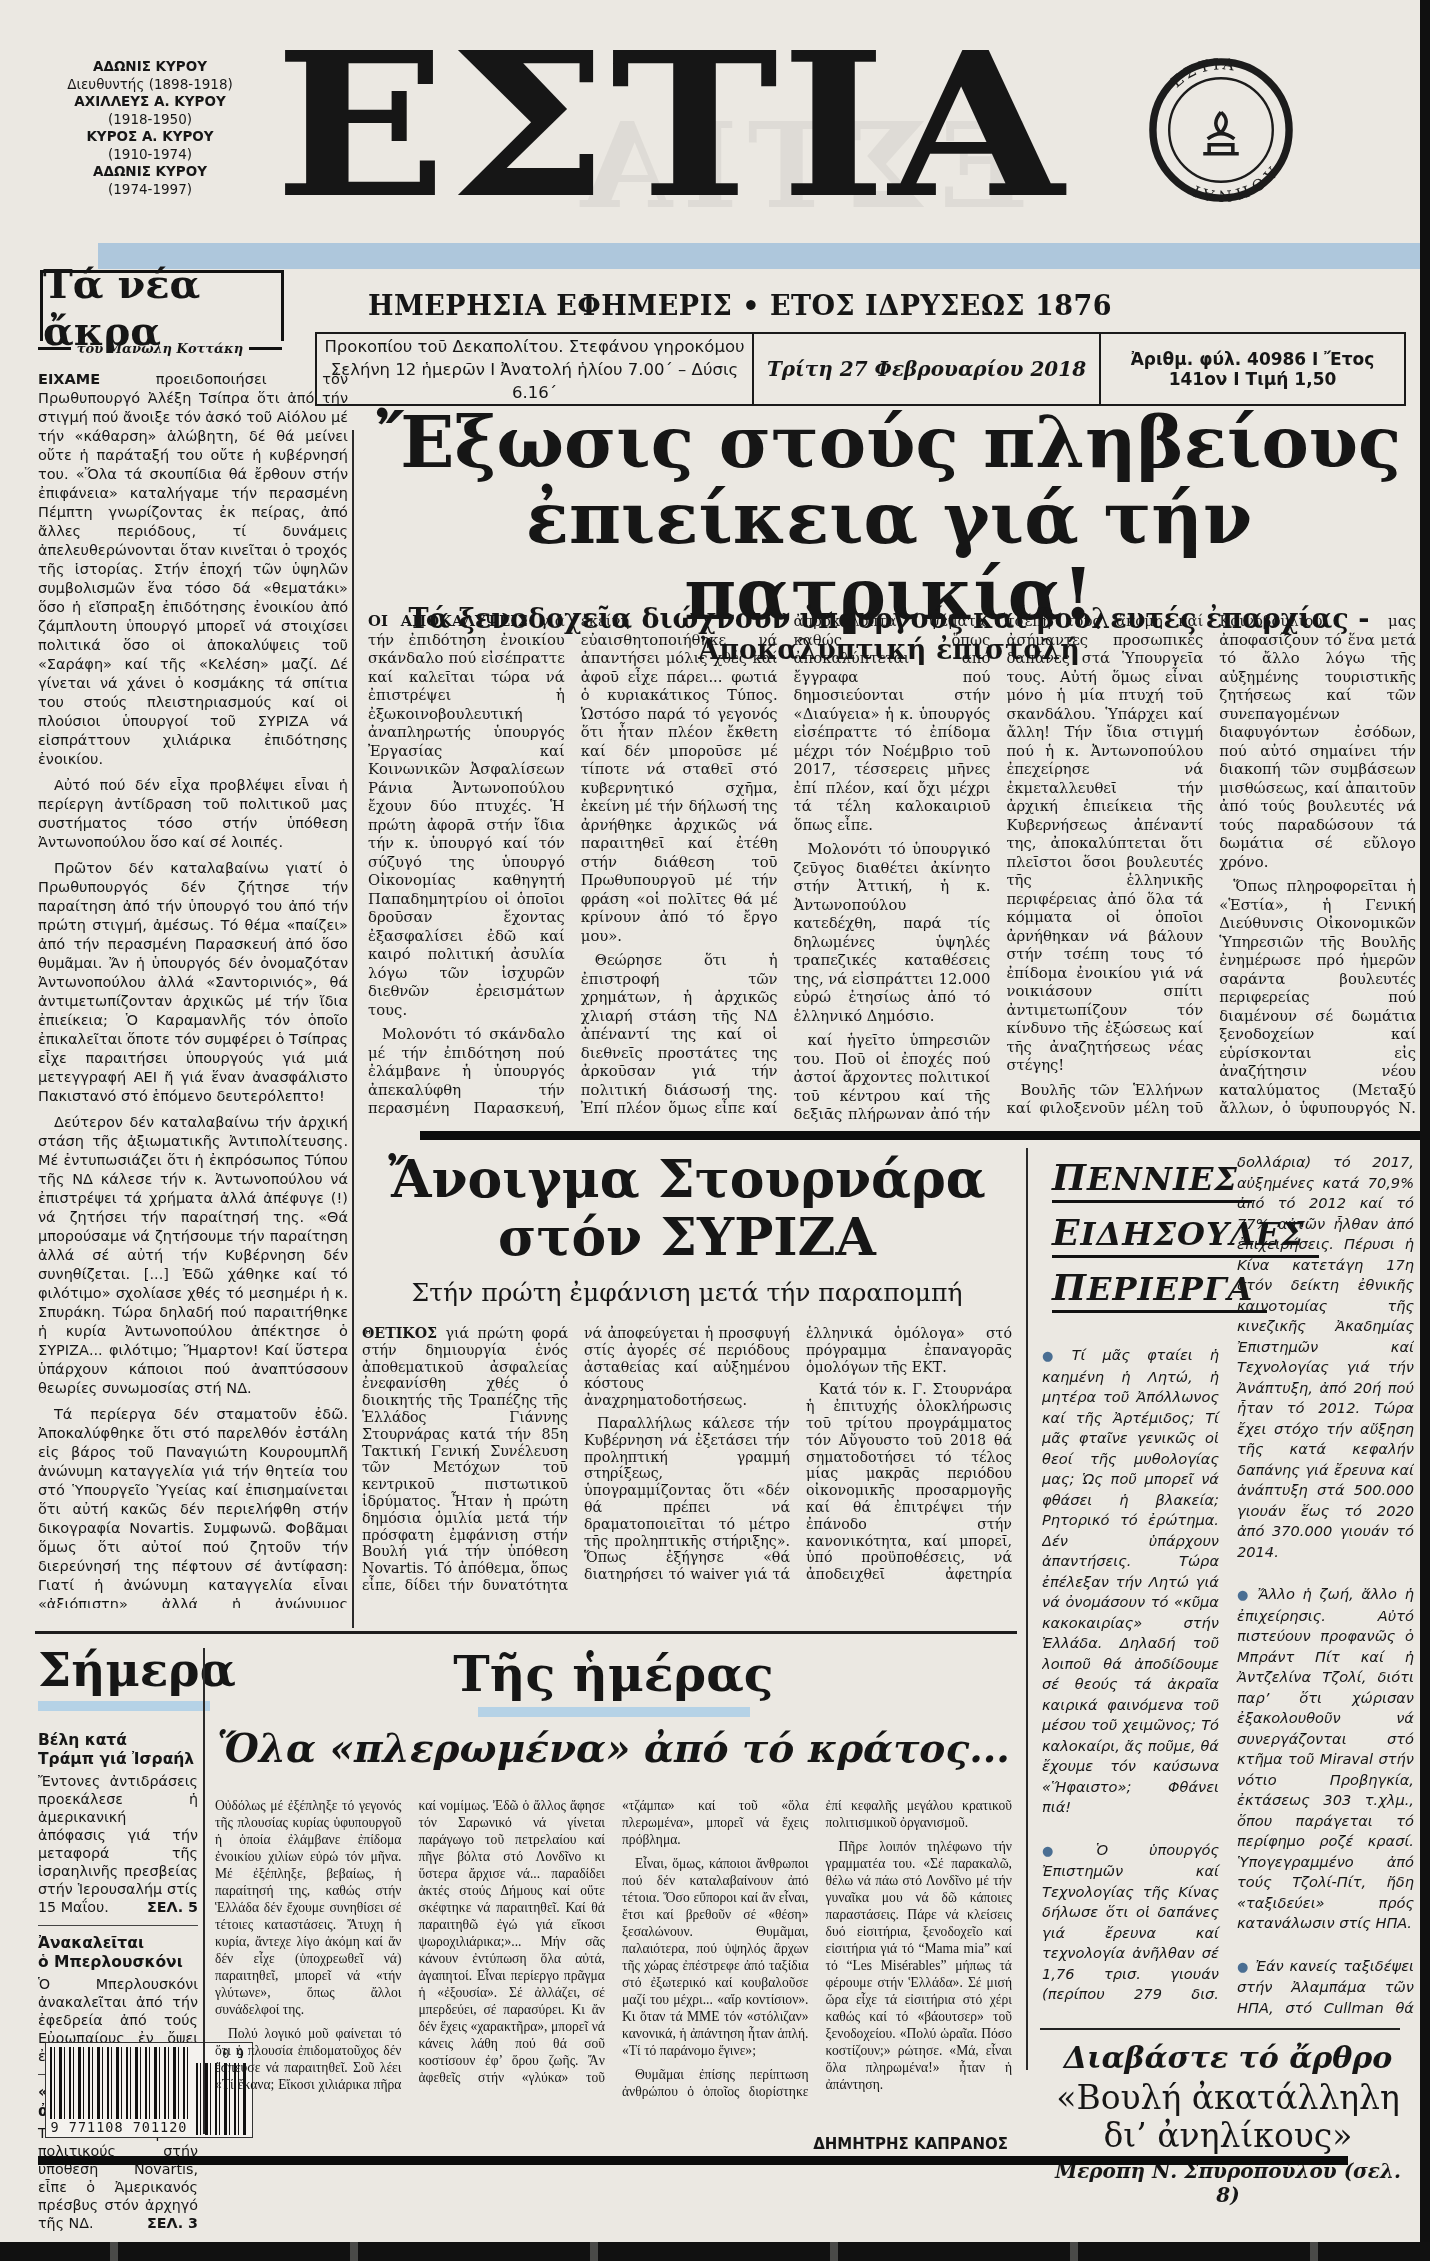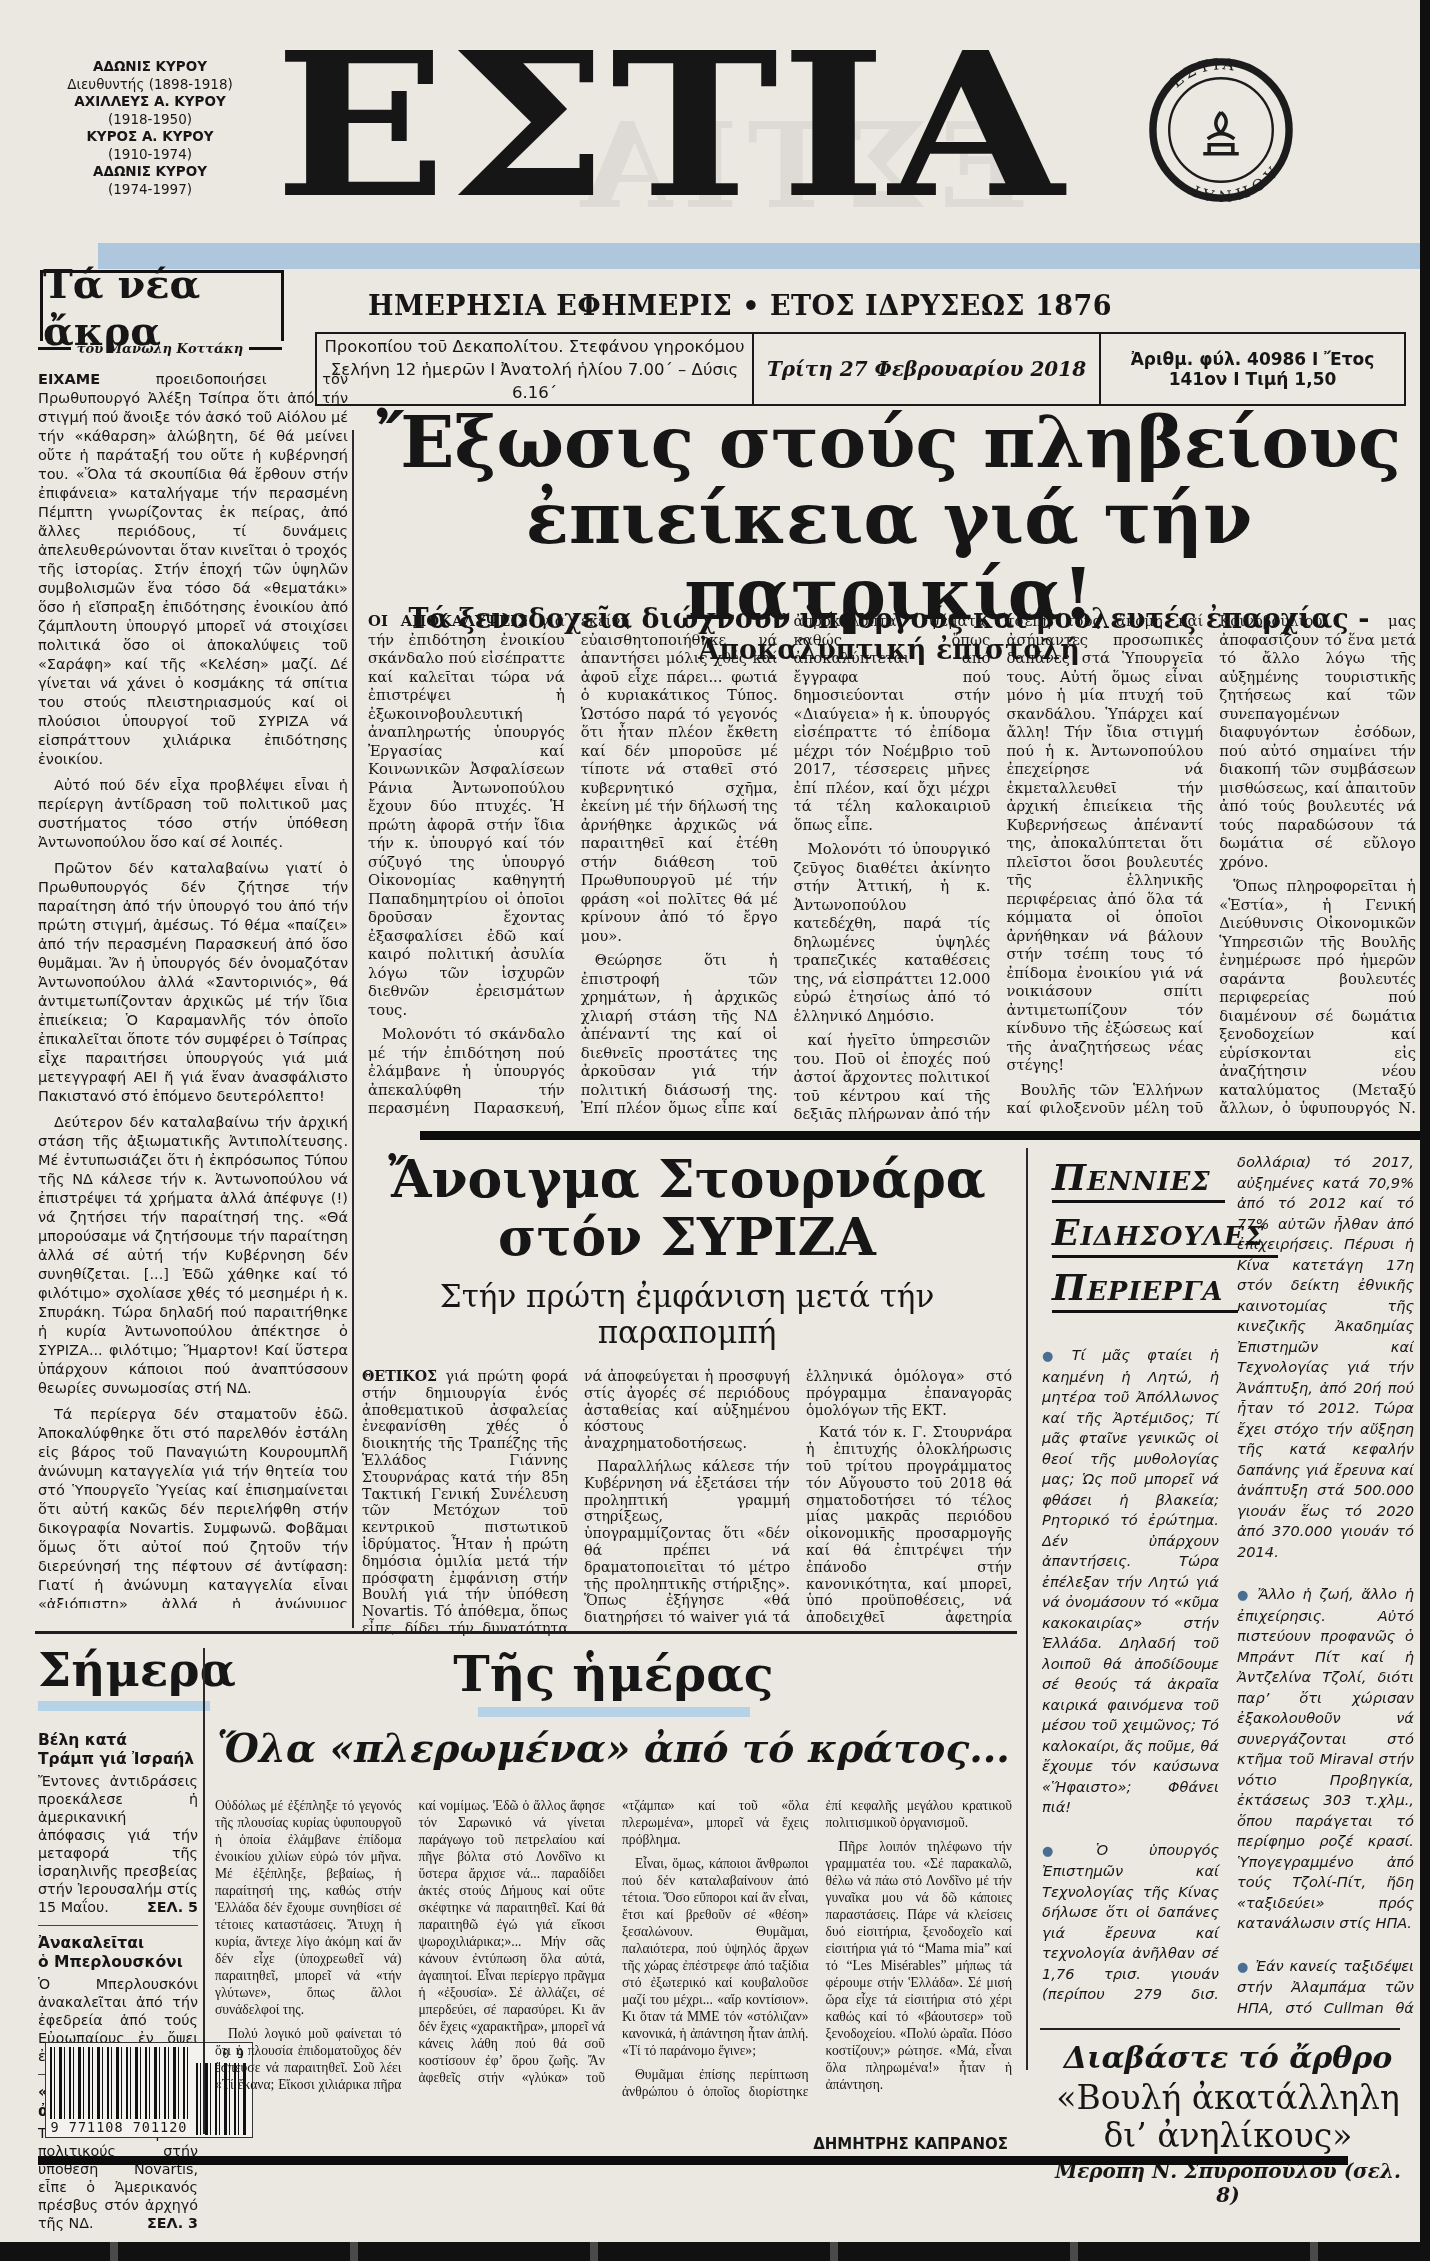--- a/index.html
+++ b/index.html
@@ -62,21 +62,21 @@
   #lead-body p{margin:0 0 6px;text-indent:14px;}
   #lead-body p.first{text-indent:0;}
 
   
   #bar-stournaras{left:420px;top:1131px;width:1001px;height:9px;background:#0c0c0c;}
   #bar-bottom{left:38px;top:2156px;width:1310px;height:9px;background:#0c0c0c;}
 
   
   #stournaras{left:362px;top:1150px;width:650px;}
   #stournaras-headline{text-align:center;font-size:52px;line-height:58px;font-weight:bold;}
-  #stournaras-deck{text-align:center;font-size:31px;margin-top:12px;}
+  #stournaras-deck{text-align:center;font-size:25px;margin-top:12px;}
   #stournaras-body{margin-top:18px;height:272px;overflow:hidden;column-count:3;column-gap:16px;
     font-size:14.2px;line-height:16.8px;text-align:justify;}
   #stournaras-body p{margin:0 0 6px;text-indent:13px;}
   #stournaras-body p.first{text-indent:0;}
 
   #hrule-mid{left:35px;top:1631px;width:982px;height:3px;background:#1d1d1d;}
 
   
   #simera{left:38px;top:1642px;width:160px;}
   #simera-title{font-size:47px;font-weight:600;}
@@ -109,21 +109,21 @@
     font-family:Liberation Serif, serif;font-size:13.6px;line-height:17px;text-align:justify;}
   #kapranos-body p{margin:0 0 7px;text-indent:13px;}
   #kapranos-body p.first{text-indent:0;}
   #kapranos-byline{position:absolute;right:4px;top:490px;
     font-family:"DejaVu Sans",sans-serif;font-weight:bold;font-size:15px;}
 
   
   #pennies{left:1042px;top:1152px;width:372px;height:868px;overflow:hidden;
     column-count:2;column-gap:18px;}
   #pennies-header{margin:4px 0 24px 10px;break-inside:avoid;}
-  .pennies-title-line{display:inline-block;font-size:26px;font-weight:bold;font-style:italic;
+  .pennies-title-line{display:inline-block;font-size:32px;font-weight:bold;font-style:italic;
     letter-spacing:1px;border-bottom:3px solid #111;padding:0 14px 2px 0;margin-bottom:8px;}
   .pennies-title-line::first-letter{font-size:36px;}
   .pennies-item{font-family:"DejaVu Sans",sans-serif;font-style:italic;font-size:14.6px;line-height:20.5px;
     text-align:justify;margin:0 0 22px;}
   .bullet{color:#4a6e92;font-size:13px;margin-right:6px;font-style:normal;}
 
   
   #hrule-pennies{left:1040px;top:2028px;width:360px;height:2px;background:#222;}
   #diavaste{left:1042px;top:2040px;width:372px;text-align:center;}
   #diavaste-label{font-size:30px;font-weight:bold;font-style:italic;}

